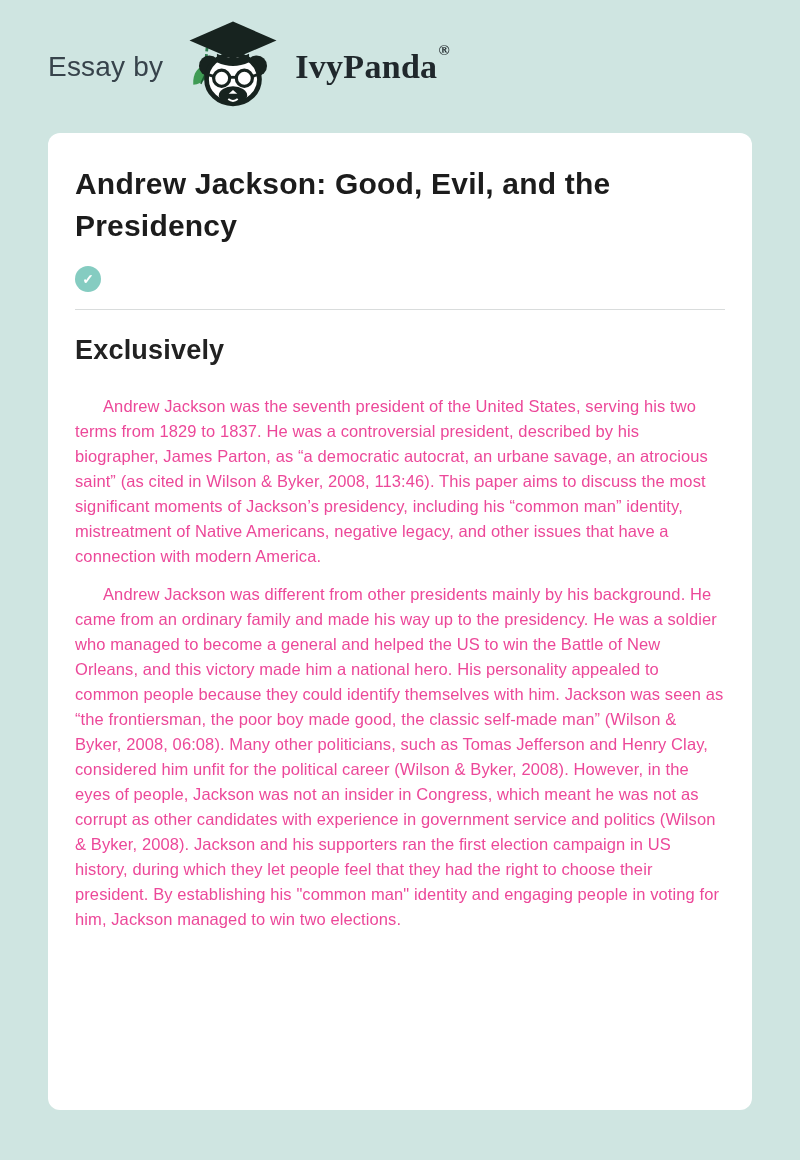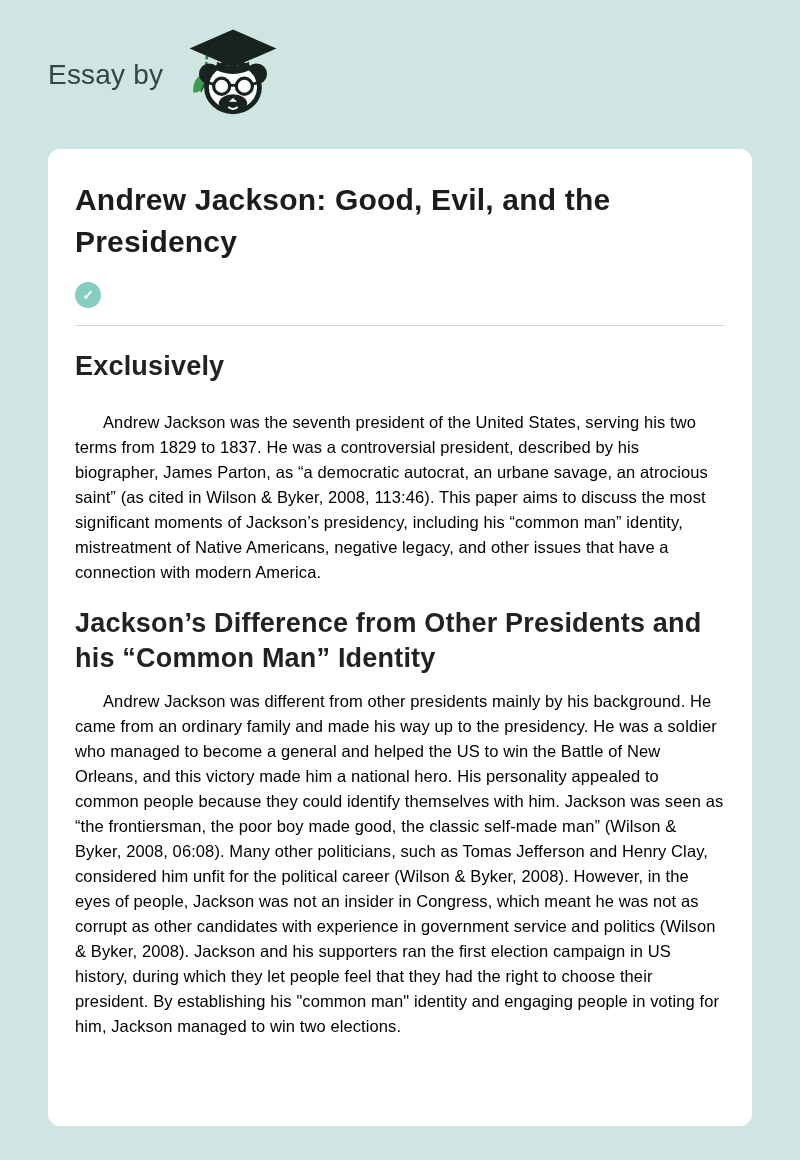--- a/index.html
+++ b/index.html
@@ -7,21 +7,21 @@
   body {
     width: 800px;
     height: 1160px;
     background: #cfe5e1;
     font-family: "Liberation Sans", sans-serif;
     overflow: hidden;
   }
 
   
   .site-header {
-    height: 149px;
+    height: 133px;
     display: flex;
     align-items: center;
     padding-left: 48px;
   }
   .essay-by {
     font-size: 28px;
     color: #37434b;
     letter-spacing: 0.2px;
     margin-right: 18px;
   }
@@ -102,21 +102,21 @@
     color: #222222;
     letter-spacing: 0.2px;
   }
   .section-heading.first { margin-top: 23px; }
   .section-heading.second { margin-top: 21px; }
 
   .body-para {
     margin-top: 26px;
     font-size: 16.5px;
     line-height: 25px;
-    color: #000000;
+    color: #ec4899;
     text-indent: 28px;
     letter-spacing: 0.1px;
   }
   .body-para.second { margin-top: 13px; }
 </style>
 </head>
 <body>
 
 <header class="site-header">
   <span class="essay-by">Essay by</span>
@@ -142,33 +142,33 @@
       <line x1="51.5" y1="61" x2="58.5" y2="61" stroke="#17231f" stroke-width="3"></line>
       <line x1="34.5" y1="60" x2="28" y2="58" stroke="#17231f" stroke-width="3"></line>
       <line x1="75.5" y1="60" x2="82" y2="58" stroke="#17231f" stroke-width="3"></line>
 
       <ellipse cx="55" cy="80" rx="15" ry="9.5" fill="#17231f"></ellipse>
       <polygon points="55,74.5 50.5,78.5 59.5,78.5" fill="#ffffff"></polygon>
       <path d="M50 84 q5 4 10 0" fill="none" stroke="#ffffff" stroke-width="2"></path>
     </svg>
   </span>
 
+  <span class="brand-name"><span>IvyPanda</span><sup>®</sup></span>
 </header>
 
 <main class="card">
   <h1 class="doc-title">Andrew Jackson: Good, Evil, and the Presidency</h1>
 
   <div class="badge-row">
     <span class="check-circle">✓</span>
   </div>
 
   <hr class="divider">
 
   <section>
     <h2 class="section-heading first">Exclusively</h2>
     <p class="body-para">Andrew Jackson was the seventh president of the United States, serving his two terms from 1829 to 1837. He was a controversial president, described by his biographer, James Parton, as “a democratic autocrat, an urbane savage, an atrocious saint” (as cited in Wilson &amp; Byker, 2008, 113:46). This paper aims to discuss the most significant moments of Jackson’s presidency, including his “common man” identity, mistreatment of Native Americans, negative legacy, and other issues that have a connection with modern America.</p>
   </section>
 
   <section>
-    <h2 class="section-heading second">Jackson’s Difference from Other Presidents and his “Common Man” Identity</h2>
     <p class="body-para second">Andrew Jackson was different from other presidents mainly by his background. He came from an ordinary family and made his way up to the presidency. He was a soldier who managed to become a general and helped the US to win the Battle of New Orleans, and this victory made him a national hero. His personality appealed to common people because they could identify themselves with him. Jackson was seen as “the frontiersman, the poor boy made good, the classic self-made man” (Wilson &amp; Byker, 2008, 06:08). Many other politicians, such as Tomas Jefferson and Henry Clay, considered him unfit for the political career (Wilson &amp; Byker, 2008). However, in the eyes of people, Jackson was not an insider in Congress, which meant he was not as corrupt as other candidates with experience in government service and politics (Wilson &amp; Byker, 2008). Jackson and his supporters ran the first election campaign in US history, during which they let people feel that they had the right to choose their president. By establishing his "common man" identity and engaging people in voting for him, Jackson managed to win two elections.</p>
   </section>
 </main>
 
 </body></html>

